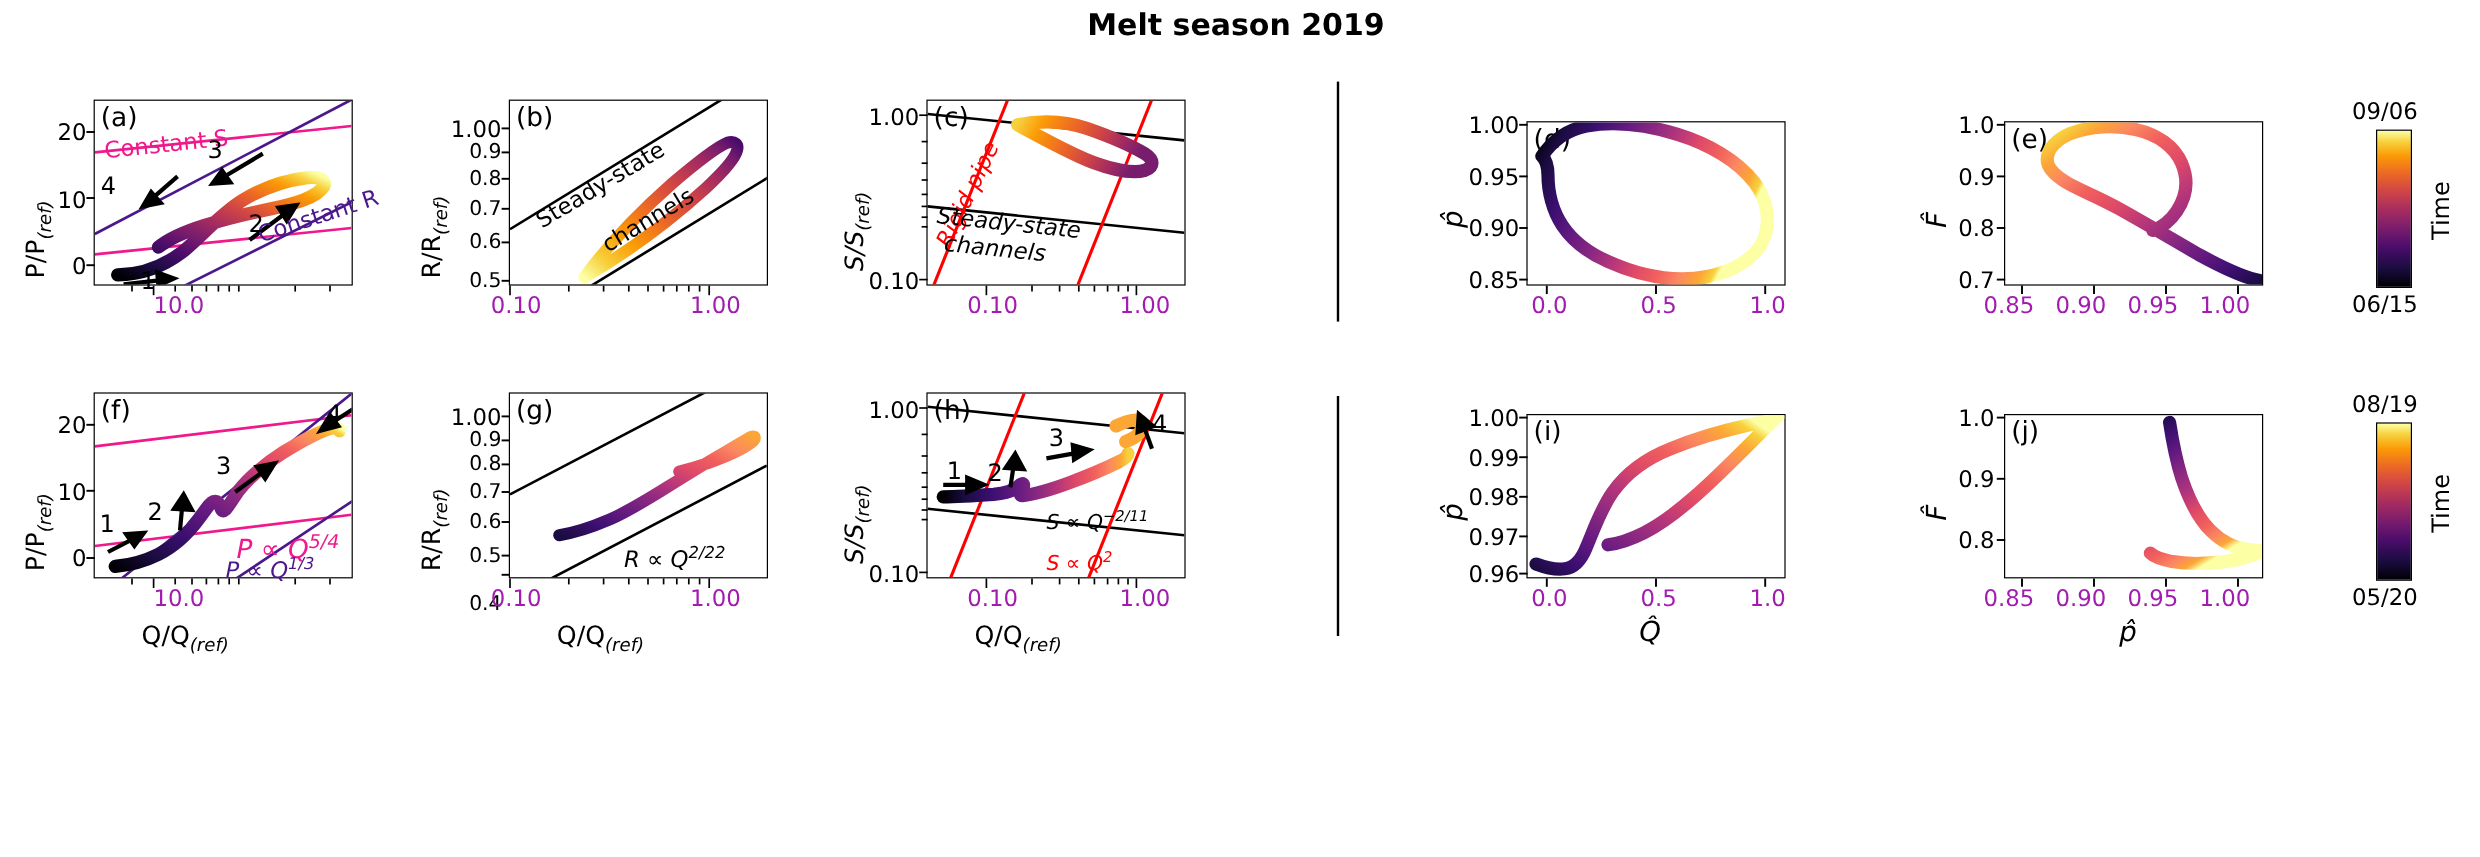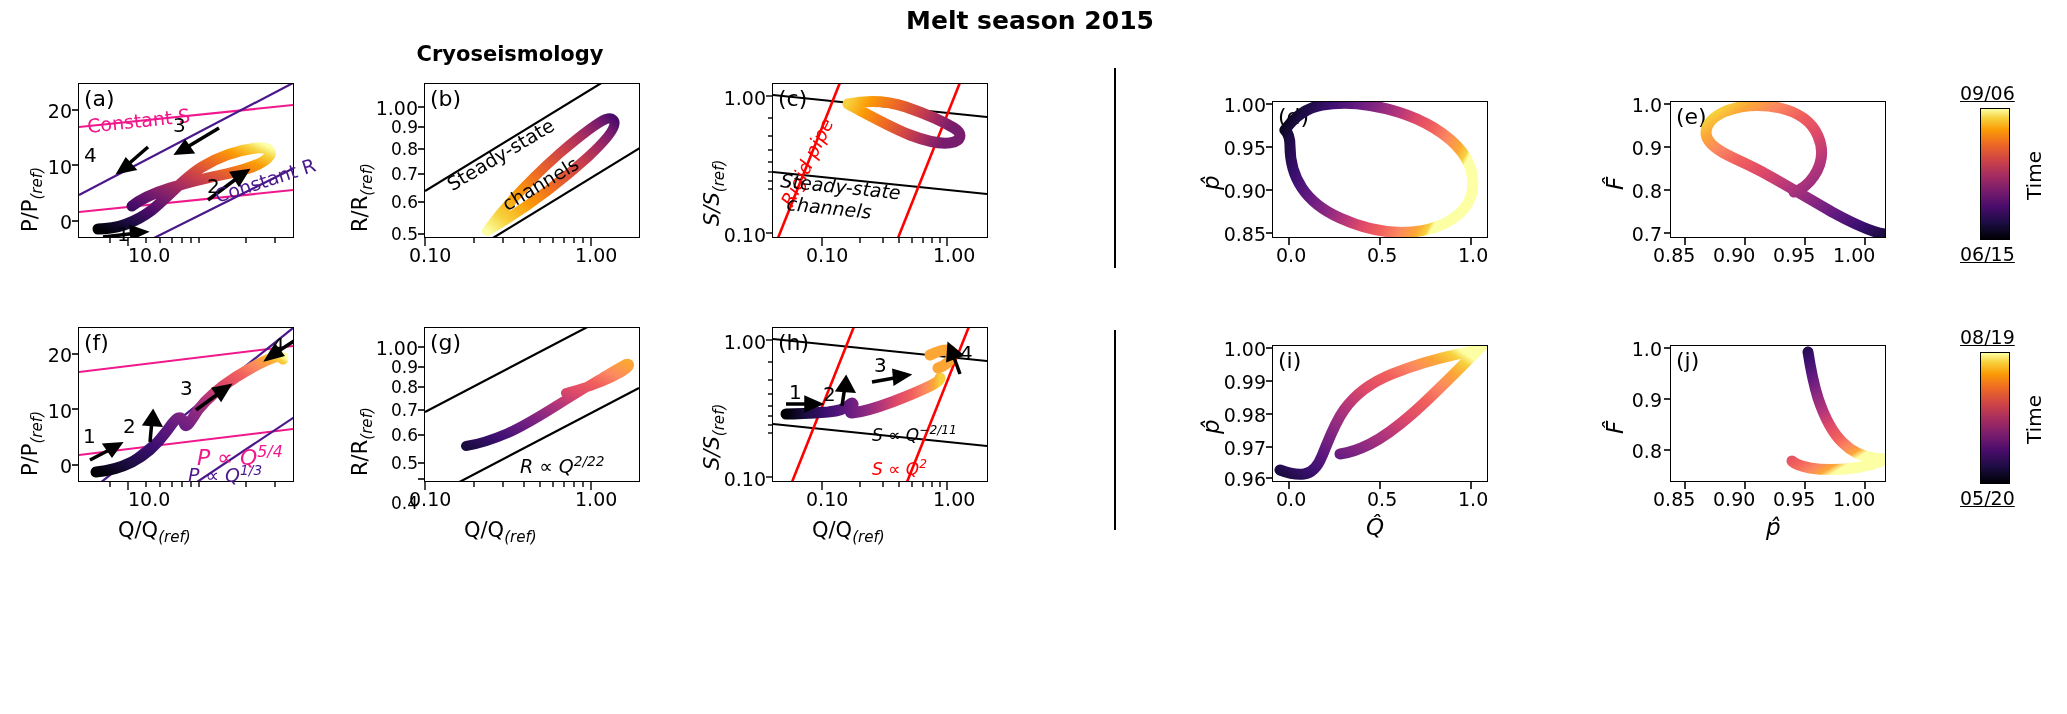--- a/index.html
+++ b/index.html
@@ -3,42 +3,41 @@
 <meta charset="utf-8">
 <style>
   html,body{margin:0;padding:0;background:#ffffff;}
   body{width:2067px;height:714px;font-family:"DejaVu Sans","Liberation Sans",sans-serif;position:relative;overflow:hidden;}
   .fig{position:absolute;left:0;top:0;width:2067px;height:714px;}
   .panel{position:absolute;}
   .axes{position:absolute;border:1.6px solid #000;background:#fff;box-sizing:border-box;}
   .ttl{position:absolute;font-weight:bold;font-size:21px;color:#000;text-align:center;}
   .bigttl{position:absolute;font-weight:bold;font-size:25px;color:#000;text-align:center;}
   .plabel{position:absolute;font-size:22px;color:#000;}
-  .tick{position:absolute;font-size:19px;color:#000000;white-space:nowrap;}
+  .tick{position:absolute;font-size:19px;color:#a21caf;white-space:nowrap;}
   .tickR{position:absolute;font-size:19px;color:#000;white-space:nowrap;text-align:right;}
   .axttl{position:absolute;font-size:21px;color:#000;white-space:nowrap;}
   .axttlY{position:absolute;font-size:21px;color:#000;white-space:nowrap;transform-origin:0 0;transform:rotate(-90deg);}
   .annot{position:absolute;font-size:20px;white-space:nowrap;color:#000;}
   .annotI{position:absolute;font-size:20px;white-space:nowrap;color:#000;font-style:italic;}
   .vdiv{position:absolute;background:#000;width:2px;}
   .cbar{position:absolute;border:1px solid #000;}
-  .cbl{position:absolute;font-size:19px;color:#000;white-space:nowrap;text-decoration:underline;}
+  .cbl{position:absolute;font-size:19px;color:#000;white-space:nowrap;}
   .cbt{position:absolute;font-size:20px;color:#000;white-space:nowrap;transform-origin:0 0;transform:rotate(-90deg);}
   svg{position:absolute;left:0;top:0;overflow:visible;}
   .sup{font-size:0.72em;vertical-align:super;}
   .sub{font-size:0.72em;vertical-align:sub;}
   .ital{font-style:italic;}
 </style>
 </head>
 <body>
 
 <div class="fig">
 
-  <div class="bigttl" style="left:780px;top:6px;width:500px;">Melt season 2015</div>
-  <div class="ttl" style="left:300px;top:42px;width:420px;">Cryoseismology</div>
+  <div class="bigttl" style="left:780px;top:6px;width:500px;">Melt season 2019</div>
 
   <div class="vdiv" style="left:1114px;top:68px;height:200px;"></div>
   <div class="vdiv" style="left:1114px;top:330px;height:200px;"></div>
 
   <div class="panel" style="left:0;top:0;">
     <div class="axes" style="left:78px;top:83px;height:155px;width:216px;"></div>
     <div class="axttlY" style="left:18px;top:232px;font-size:21px;">P/P<span class="sub ital">(ref)</span></div>
     <div class="plabel" style="left:84px;top:86px;">(a)</div>
     <div class="tickR" style="left:28px;top:100px;width:44px;">20</div>
     <div class="tickR" style="left:28px;top:156px;width:44px;">10</div>

